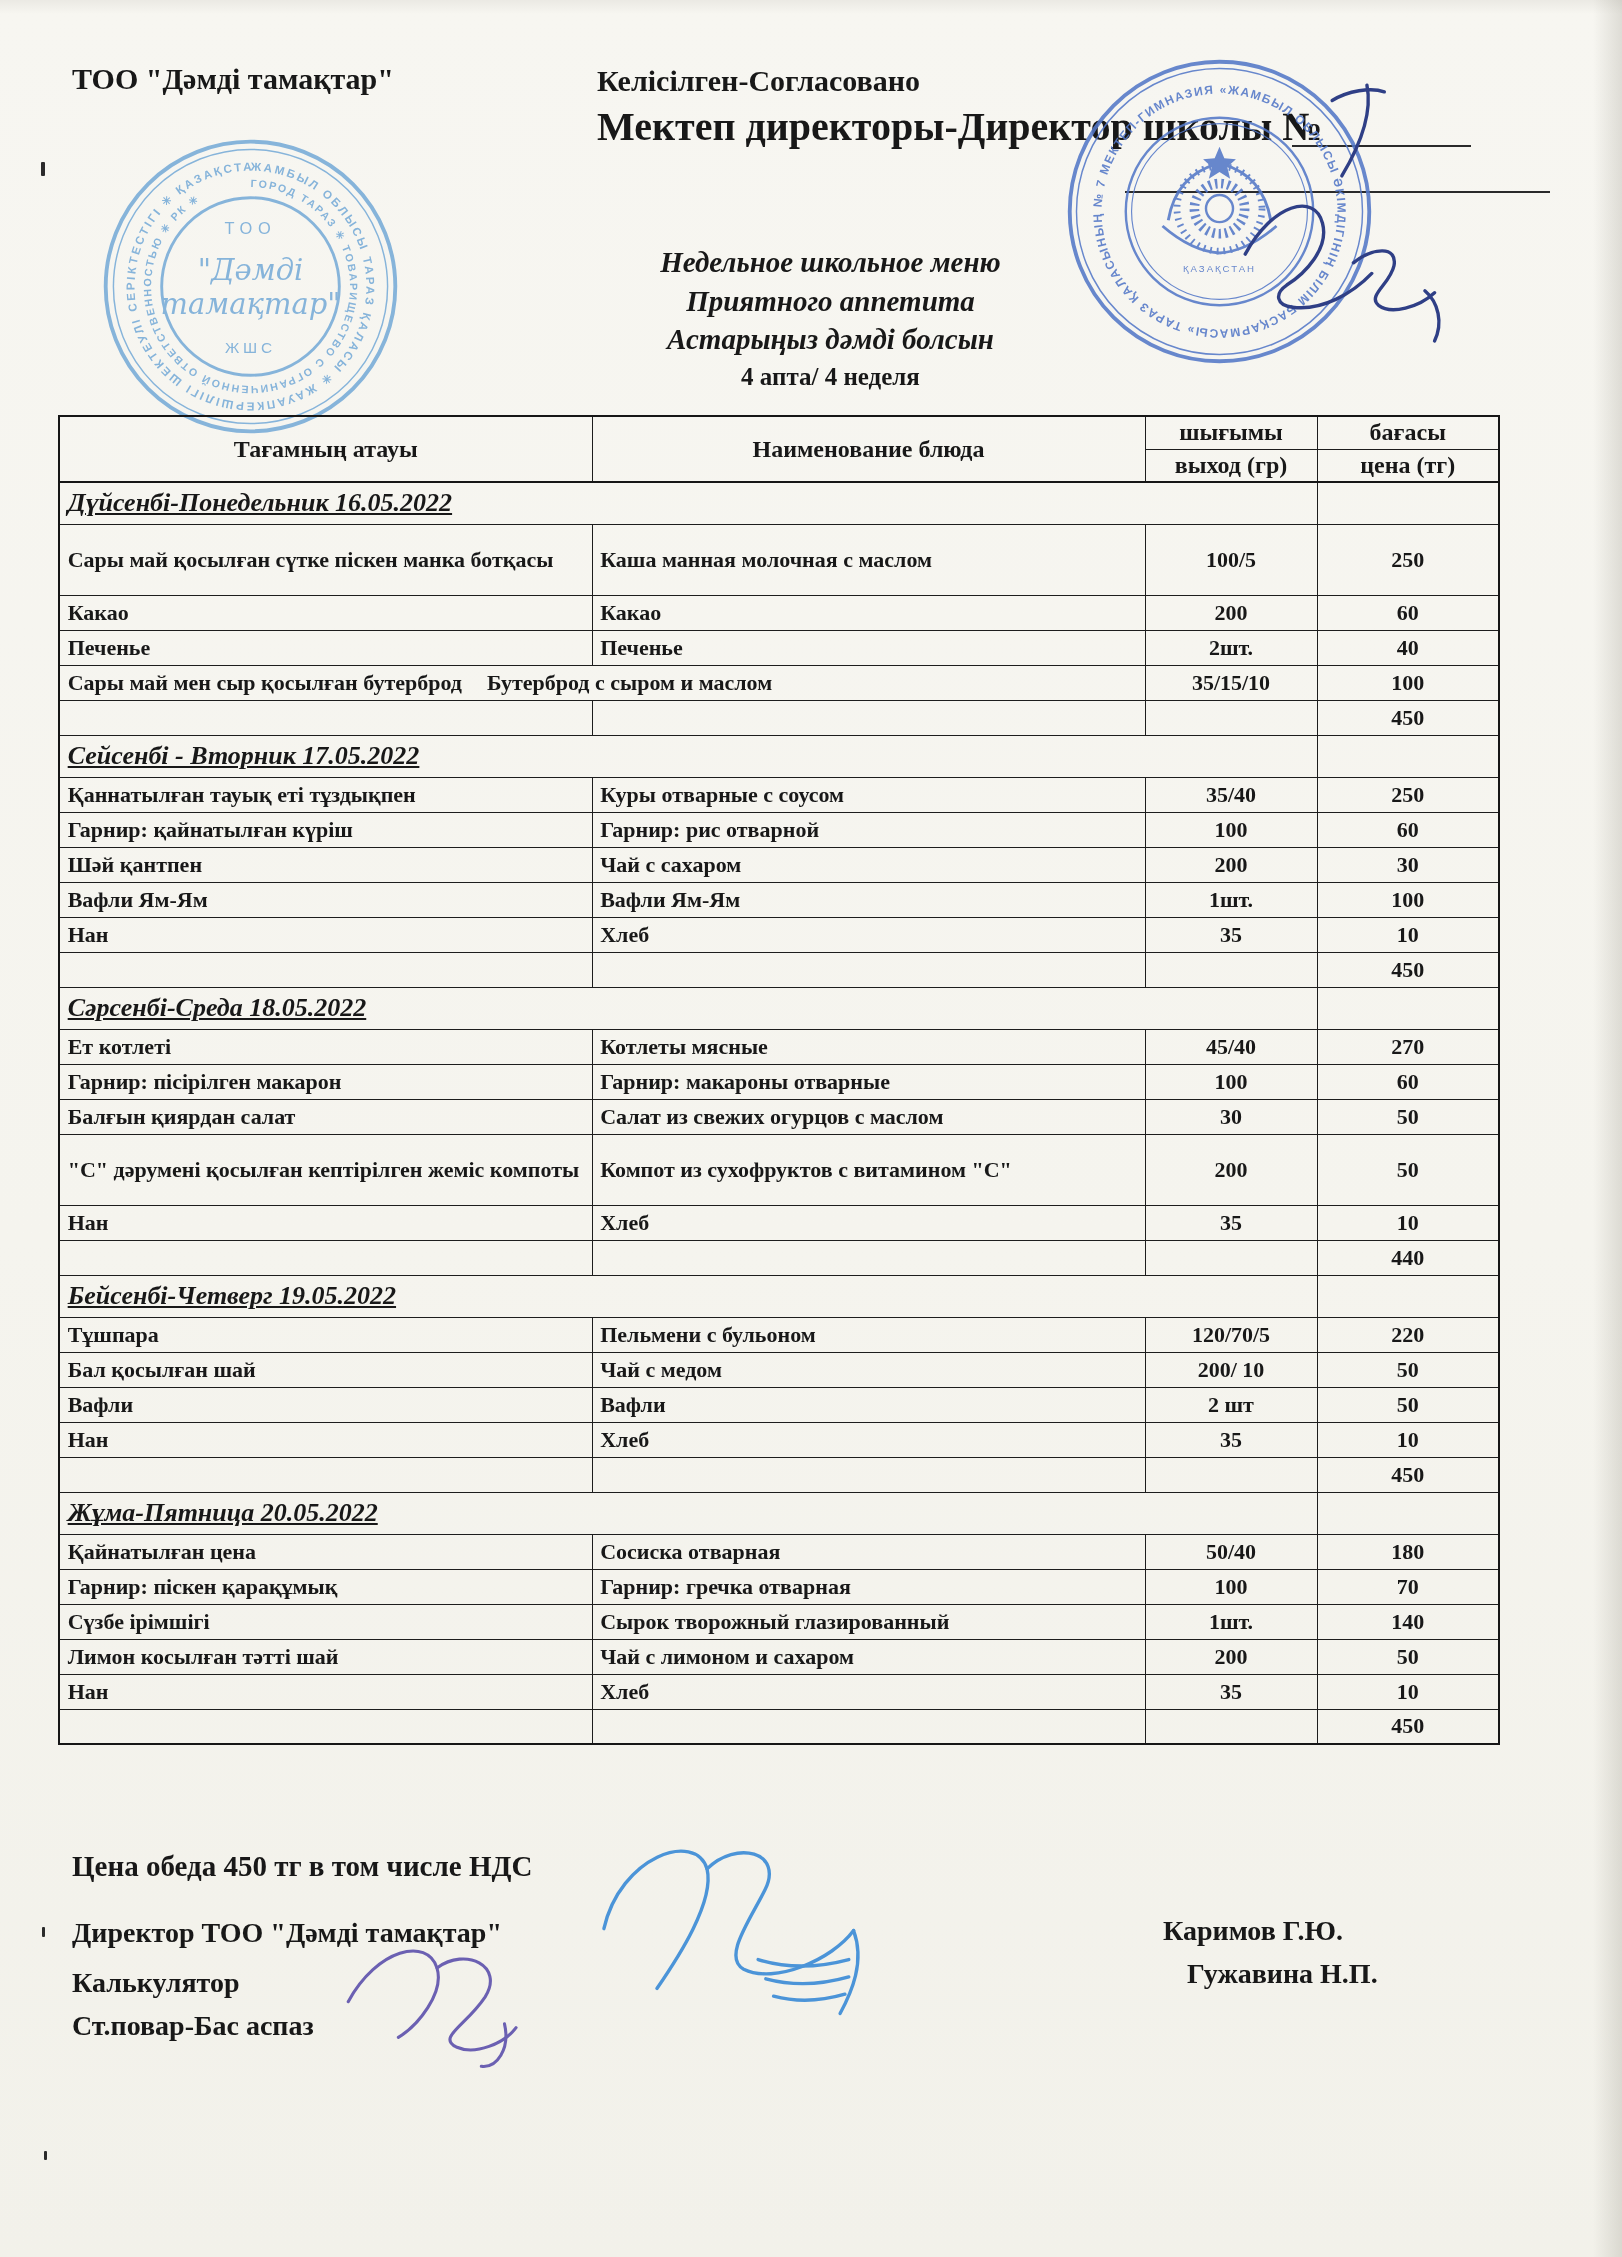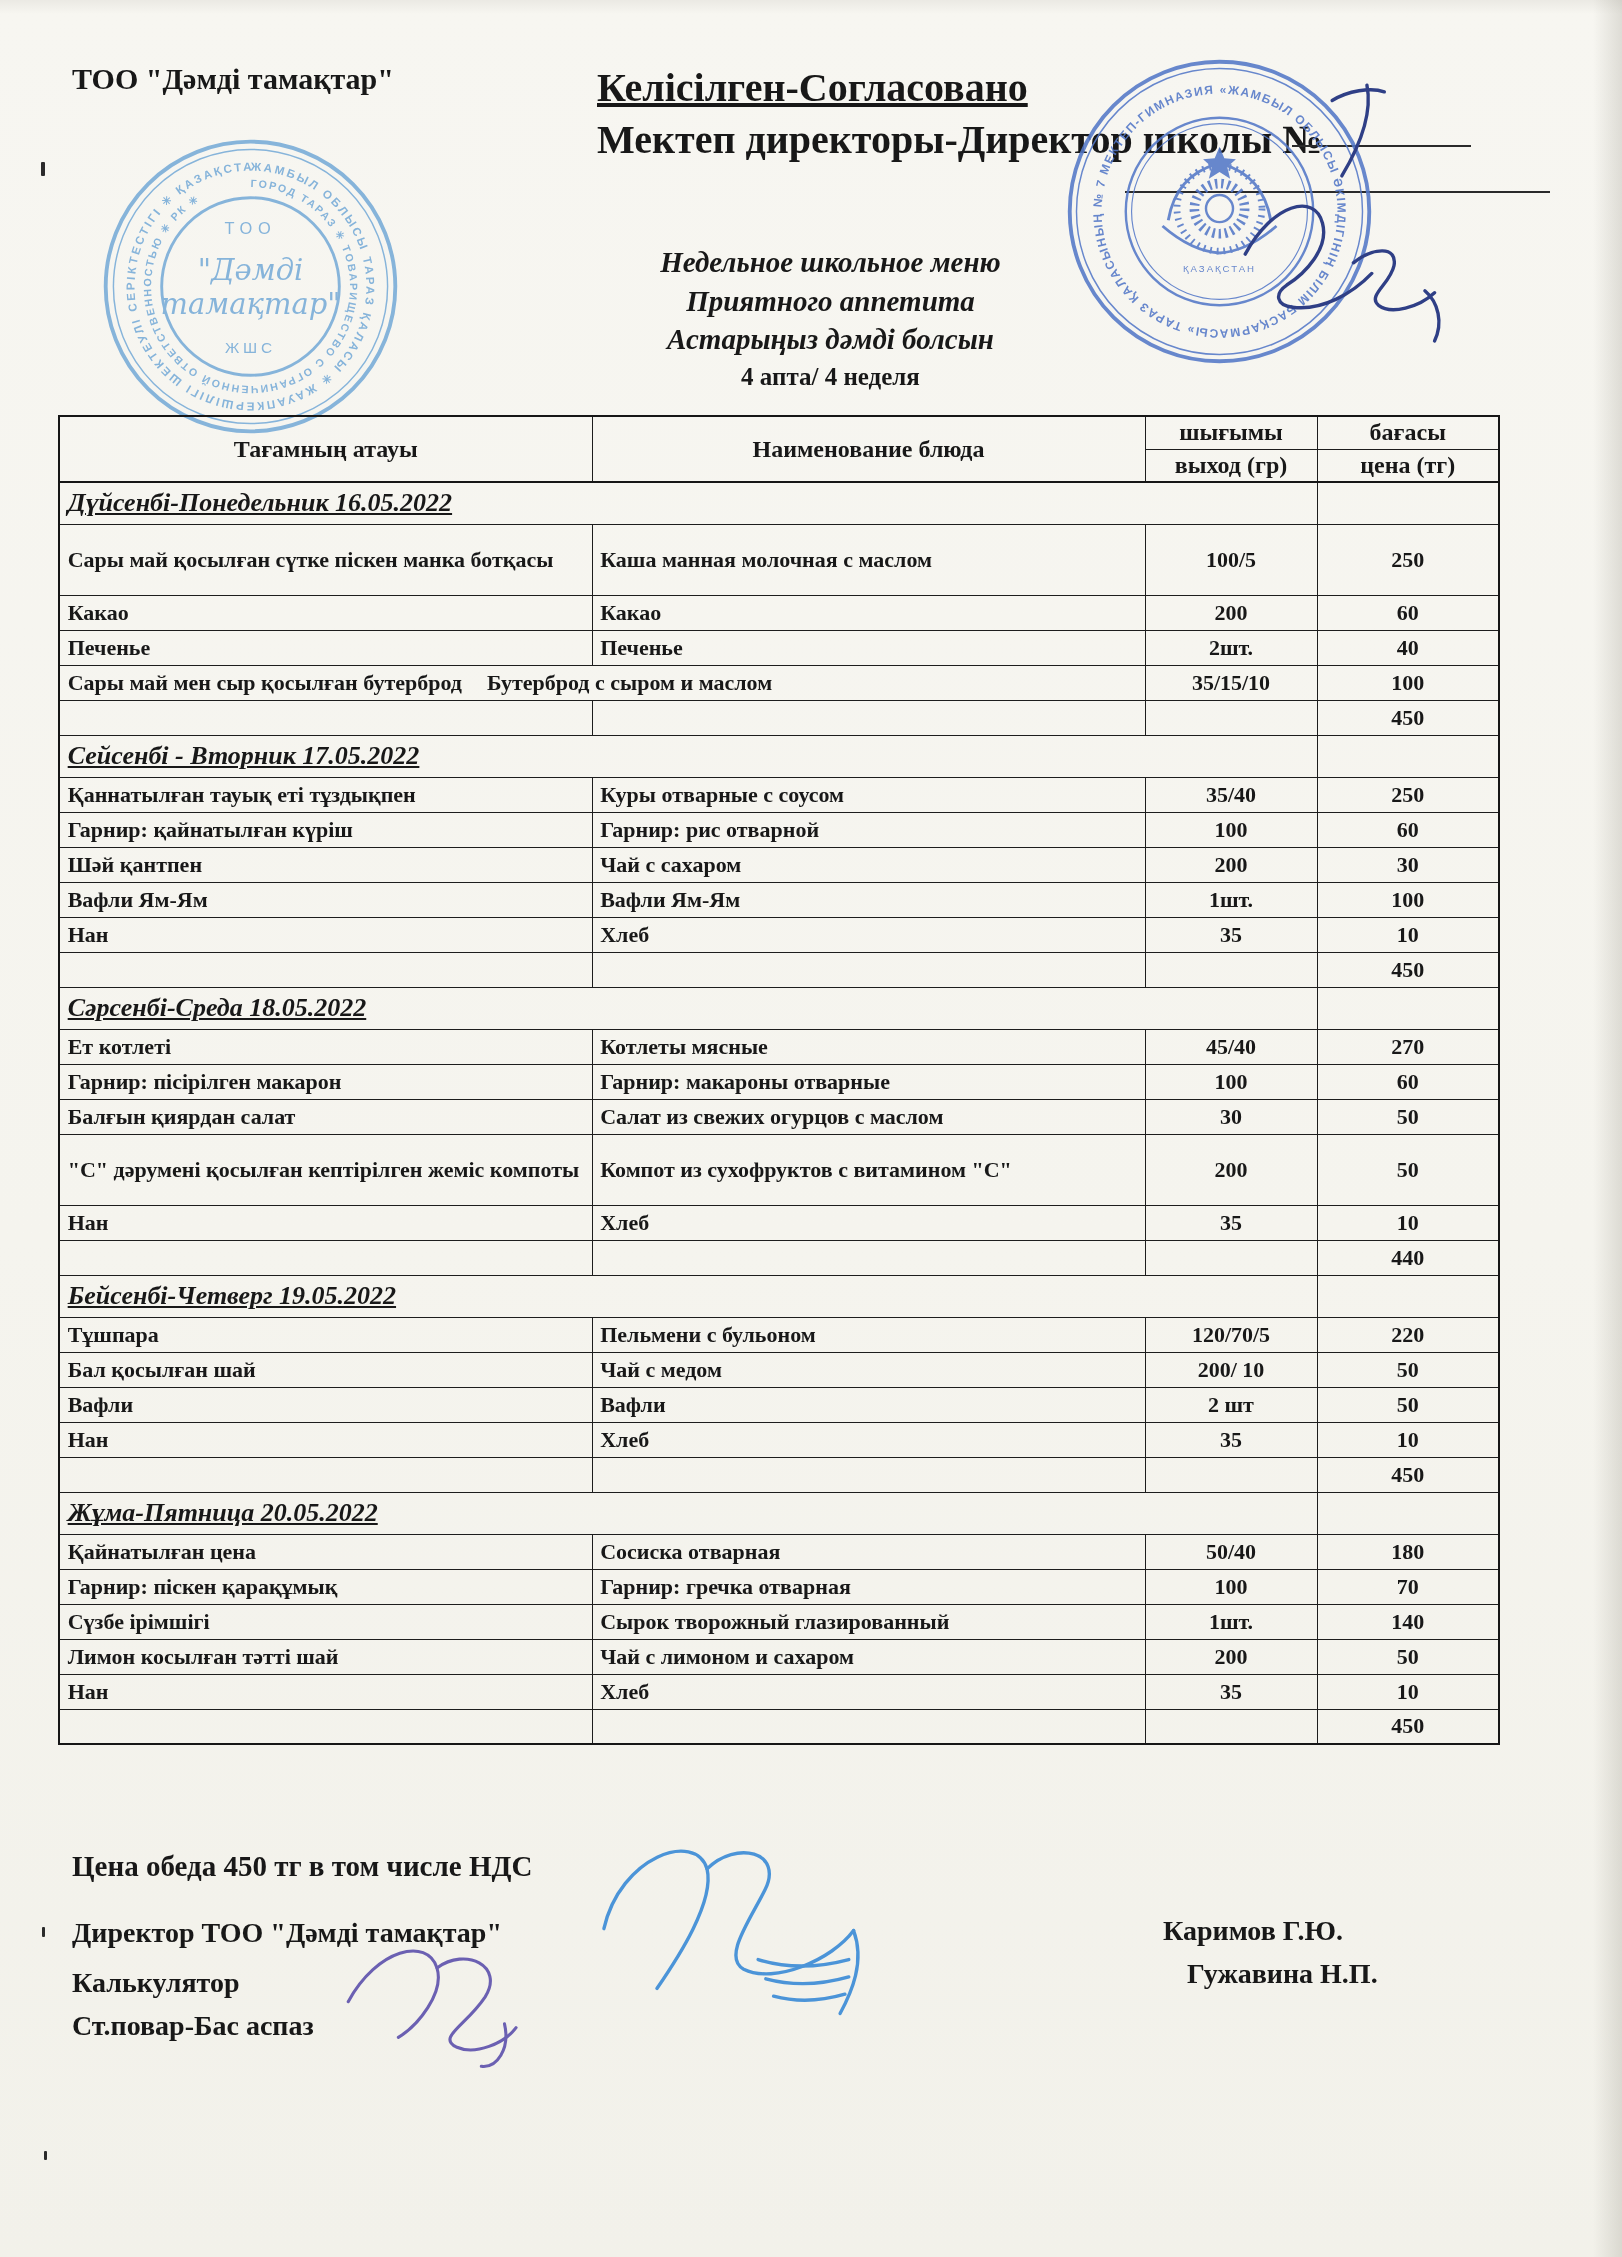--- a/index.html
+++ b/index.html
@@ -10,21 +10,21 @@
     color:#181818;overflow:hidden;
   }
   .scan-edge-right{position:absolute;right:0;top:0;width:29px;height:100%;
     background:linear-gradient(to right,rgba(90,85,70,0),rgba(90,85,70,.16));}
   .scan-edge-top{position:absolute;left:0;top:0;width:100%;height:13.5px;
     background:linear-gradient(to bottom,rgba(90,85,70,.08),rgba(90,85,70,0));}
   .artifact{position:absolute;background:#2b2b2b;border-radius:1px;}
 
   .org-name{position:absolute;left:72px;top:62px;font-size:30px;font-weight:bold;}
   .approval{position:absolute;left:597px;top:64px;}
-  .approval-line1{font-size:40px;font-weight:bold;text-decoration:underline;}
+  .approval-line1{font-size:30px;font-weight:bold;}
   .approval-line2{font-size:40px;font-weight:bold;margin-top:5px;white-space:nowrap;}
   .rule{position:absolute;border-bottom:2.9px solid #2a2a2a;height:0;}
 
   .titles{position:absolute;left:531px;top:243px;width:599px;text-align:center;}
   .title-line{font-size:29px;font-weight:bold;font-style:italic;line-height:1.33;}
   .title-week{font-size:25px;font-weight:bold;line-height:1.4;}
 
   table.menu{position:absolute;left:58px;top:415px;width:1441px;
     border-collapse:collapse;table-layout:fixed;border:2.9px solid #161616;}
   table.menu td{border:1.9px solid #1d1d1d;font-weight:bold;font-size:22px;

